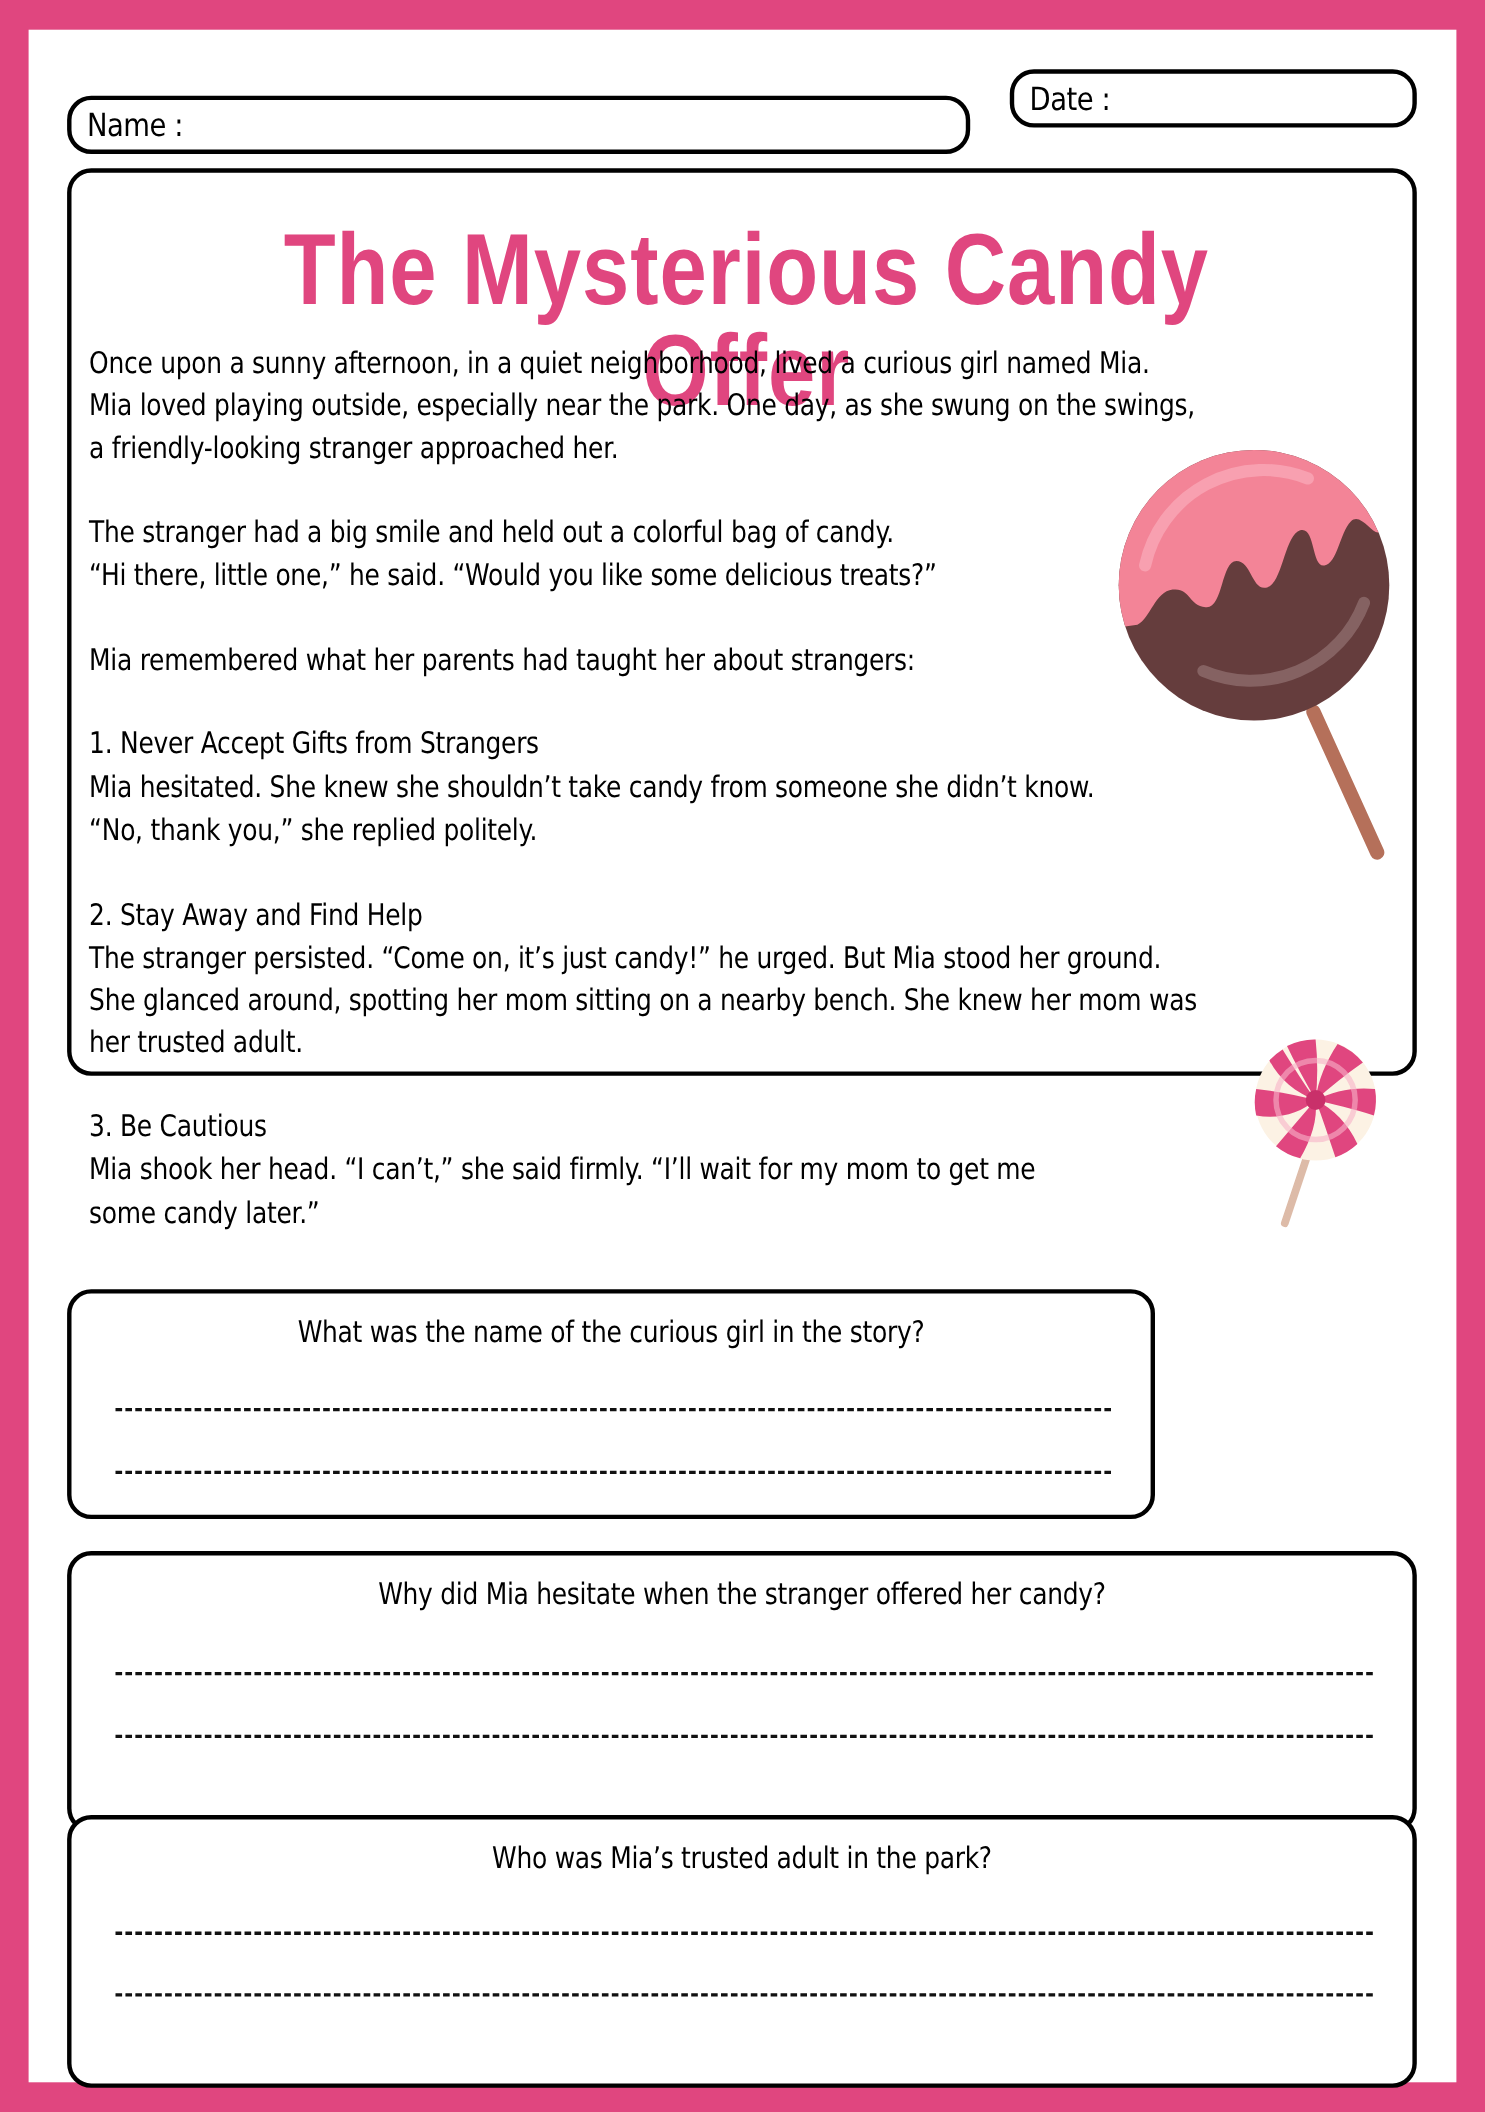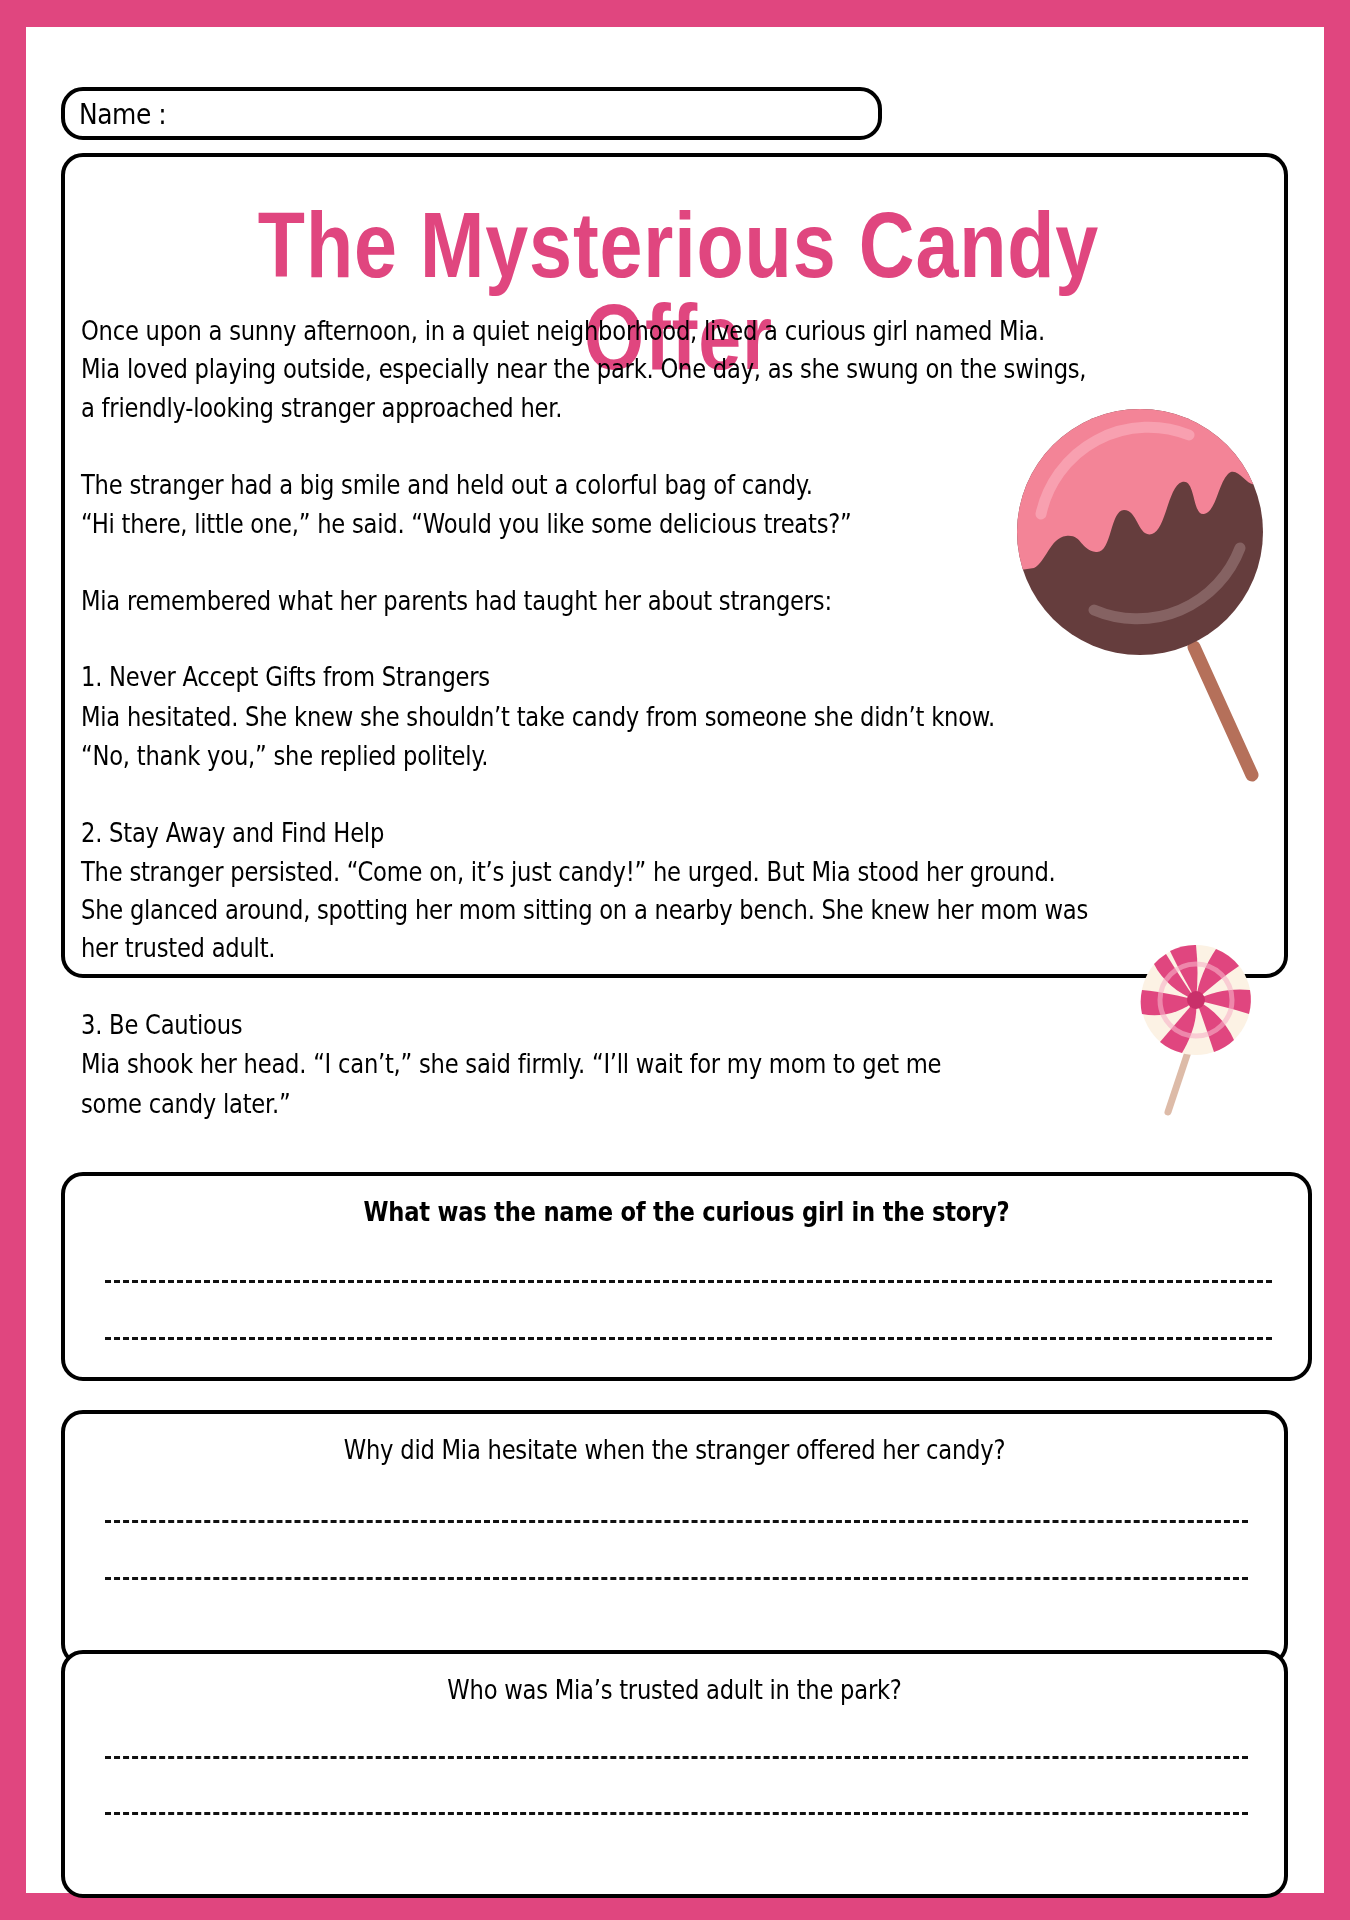--- a/index.html
+++ b/index.html
@@ -44,20 +44,23 @@
   }
   svg { position: absolute; }
 </style>
 </head>
 <body>
 
 <div class="page">
 
   <div class="box" style="left:35px; top:36px; width:821px; height:53px;margin-top:24px;">
     <span class="field-label">Name :</span>
+  </div>
+  <div class="box" style="left:892px; top:36px; width:370px; height:53px;">
+    <span class="field-label">Date :</span>
   </div>
 
   <div class="box" style="left:35px; top:126px; width:1227px; height:825px;">
     <div class="title">The Mysterious Candy Offer</div>
 
     <div class="story-line" style="top:155px;">Once upon a sunny afternoon, in a quiet neighborhood, lived a curious girl named Mia.</div>
     <div class="story-line" style="top:193px;">Mia loved playing outside, especially near the park. One day, as she swung on the swings,</div>
     <div class="story-line" style="top:232px;">a friendly-looking stranger approached her.</div>
 
     <div class="story-line" style="top:309px;">The stranger had a big smile and held out a colorful bag of candy.</div>
@@ -101,21 +104,21 @@
       <path d="M60,58 C76,50 94,46 114,48 A55,55 0 0 1 113,72 C94,66 76,62 60,58 Z"></path>
       <path d="M60,58 C76,66 90,80 98,98 A55,55 0 0 1 78,110 C72,92 66,74 60,58 Z"></path>
       <path d="M60,58 C62,76 56,94 46,111 A55,55 0 0 1 24,100 C36,86 48,72 60,58 Z"></path>
       <path d="M60,58 C46,70 26,76 6,72 A55,55 0 0 1 6,48 C26,50 44,54 60,58 Z"></path>
       <path d="M60,58 C42,52 26,38 18,22 A55,55 0 0 1 30,12 C40,28 50,44 60,58 Z"></path>
     </g>
     <circle cx="60" cy="58" r="36" fill="none" stroke="#F6B3C8" stroke-width="5" opacity="0.6"></circle>
     <circle cx="60" cy="58" r="9" fill="#C9306A"></circle>
   </svg>
 
-  <div class="box" style="left:35px; top:1145px; width:1251px; height:209px;font-weight:bold;">
+  <div class="box" style="left:35px; top:1145px; width:989px; height:209px;">
     <div class="question">What was the name of the curious girl in the story?</div>
     <div class="answer-line" style="top:104px;"></div>
     <div class="answer-line" style="top:161px;"></div>
   </div>
 
   <div class="box" style="left:35px; top:1383px; width:1227px; height:256px;">
     <div class="question">Why did Mia hesitate when the stranger offered her candy?</div>
     <div class="answer-line" style="top:106px;"></div>
     <div class="answer-line" style="top:163px;"></div>
   </div>

